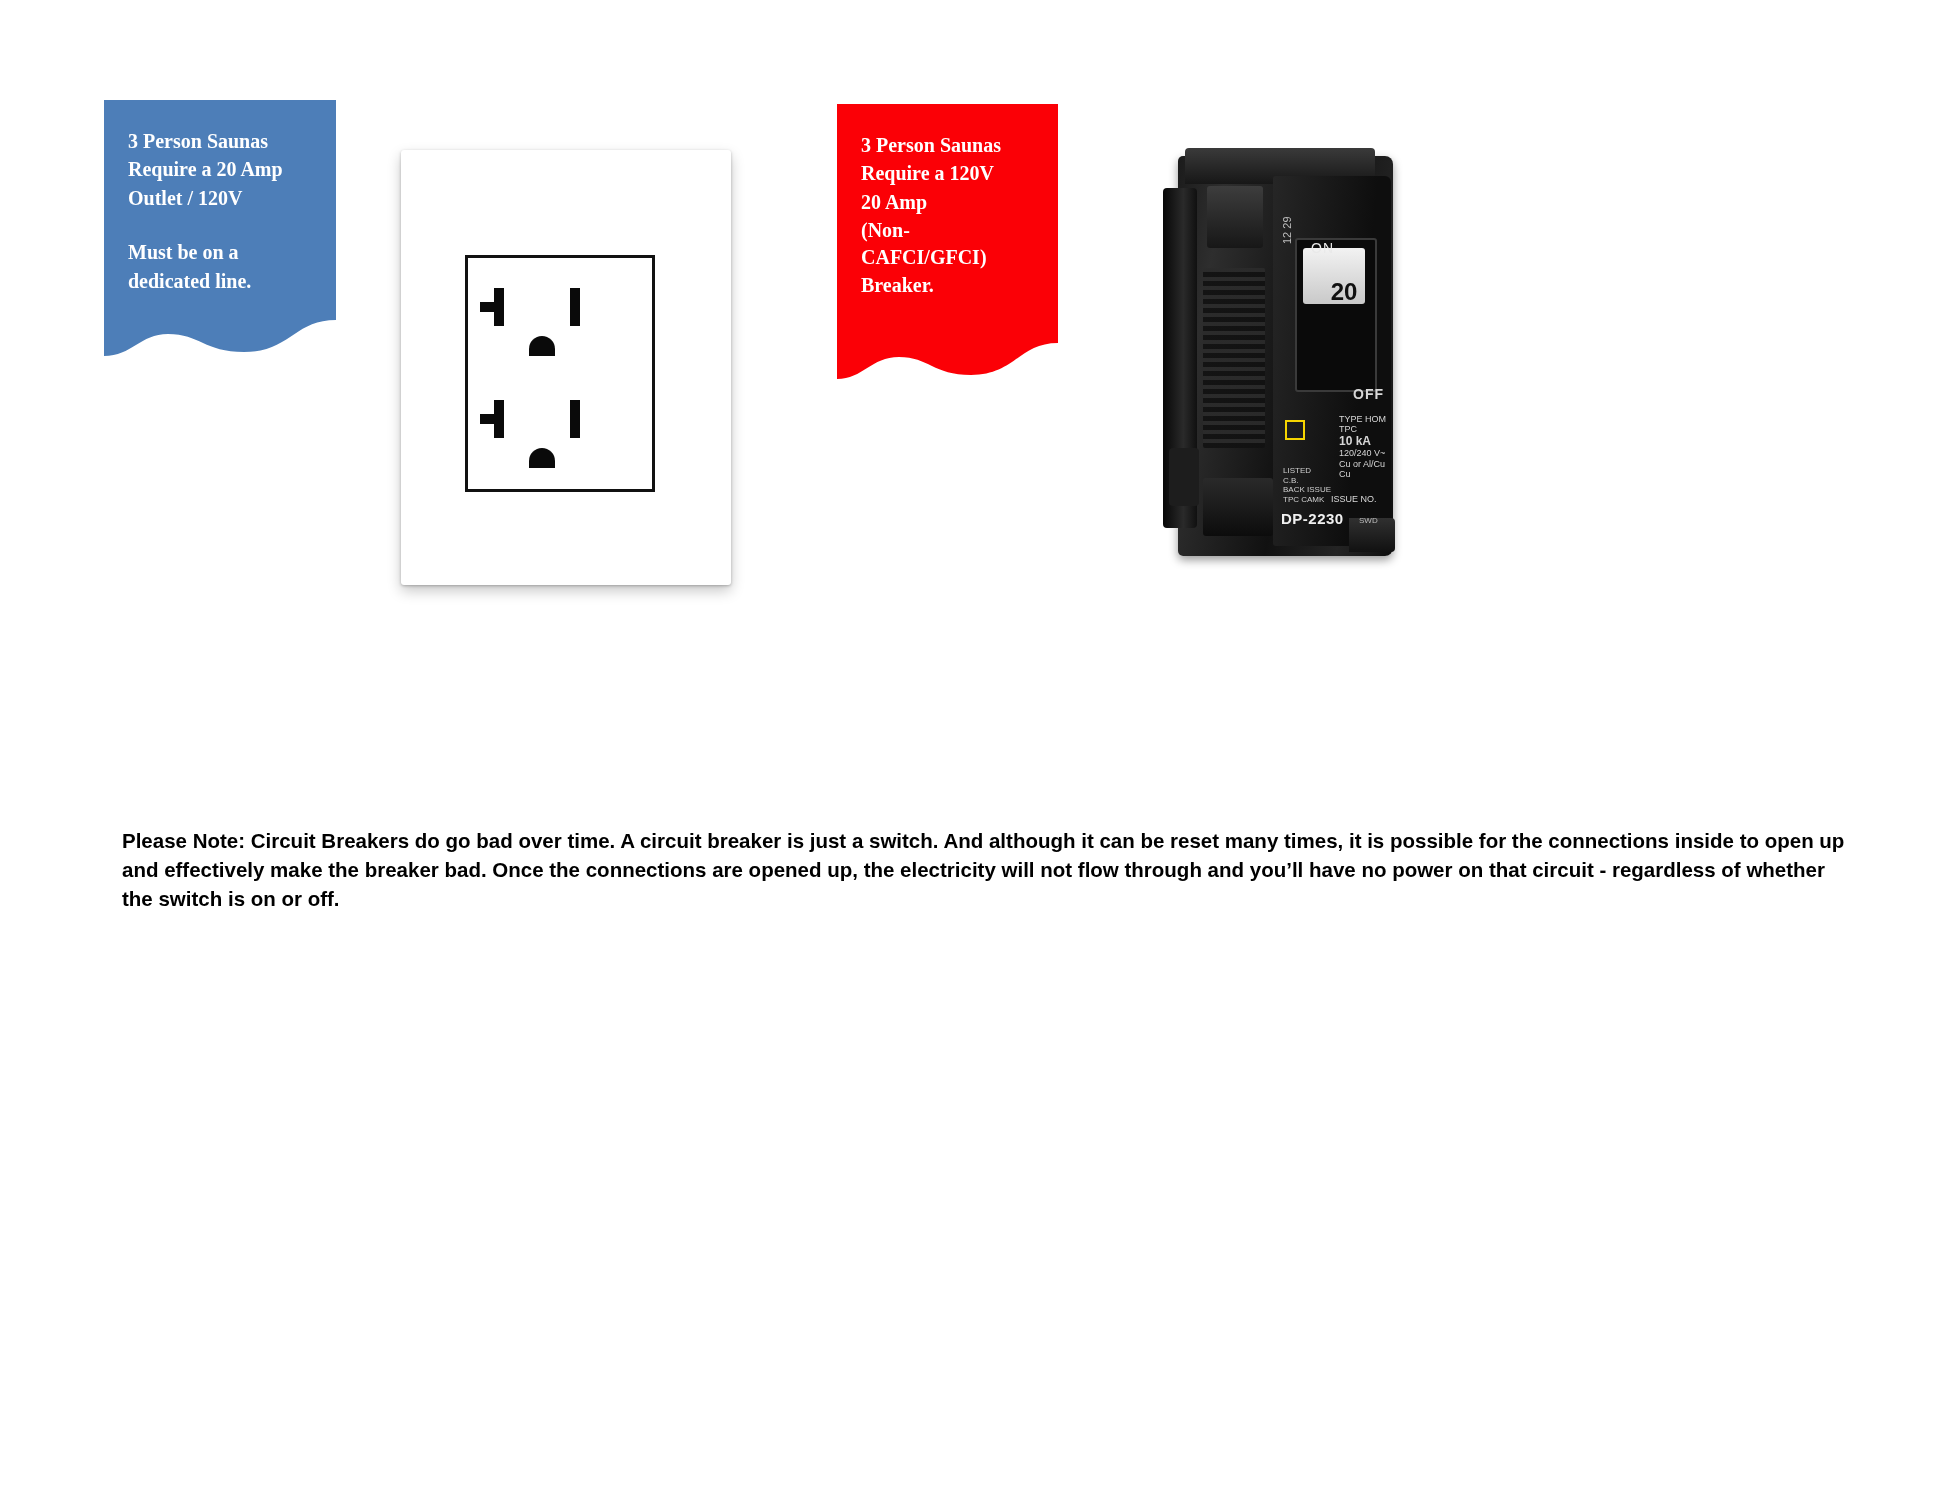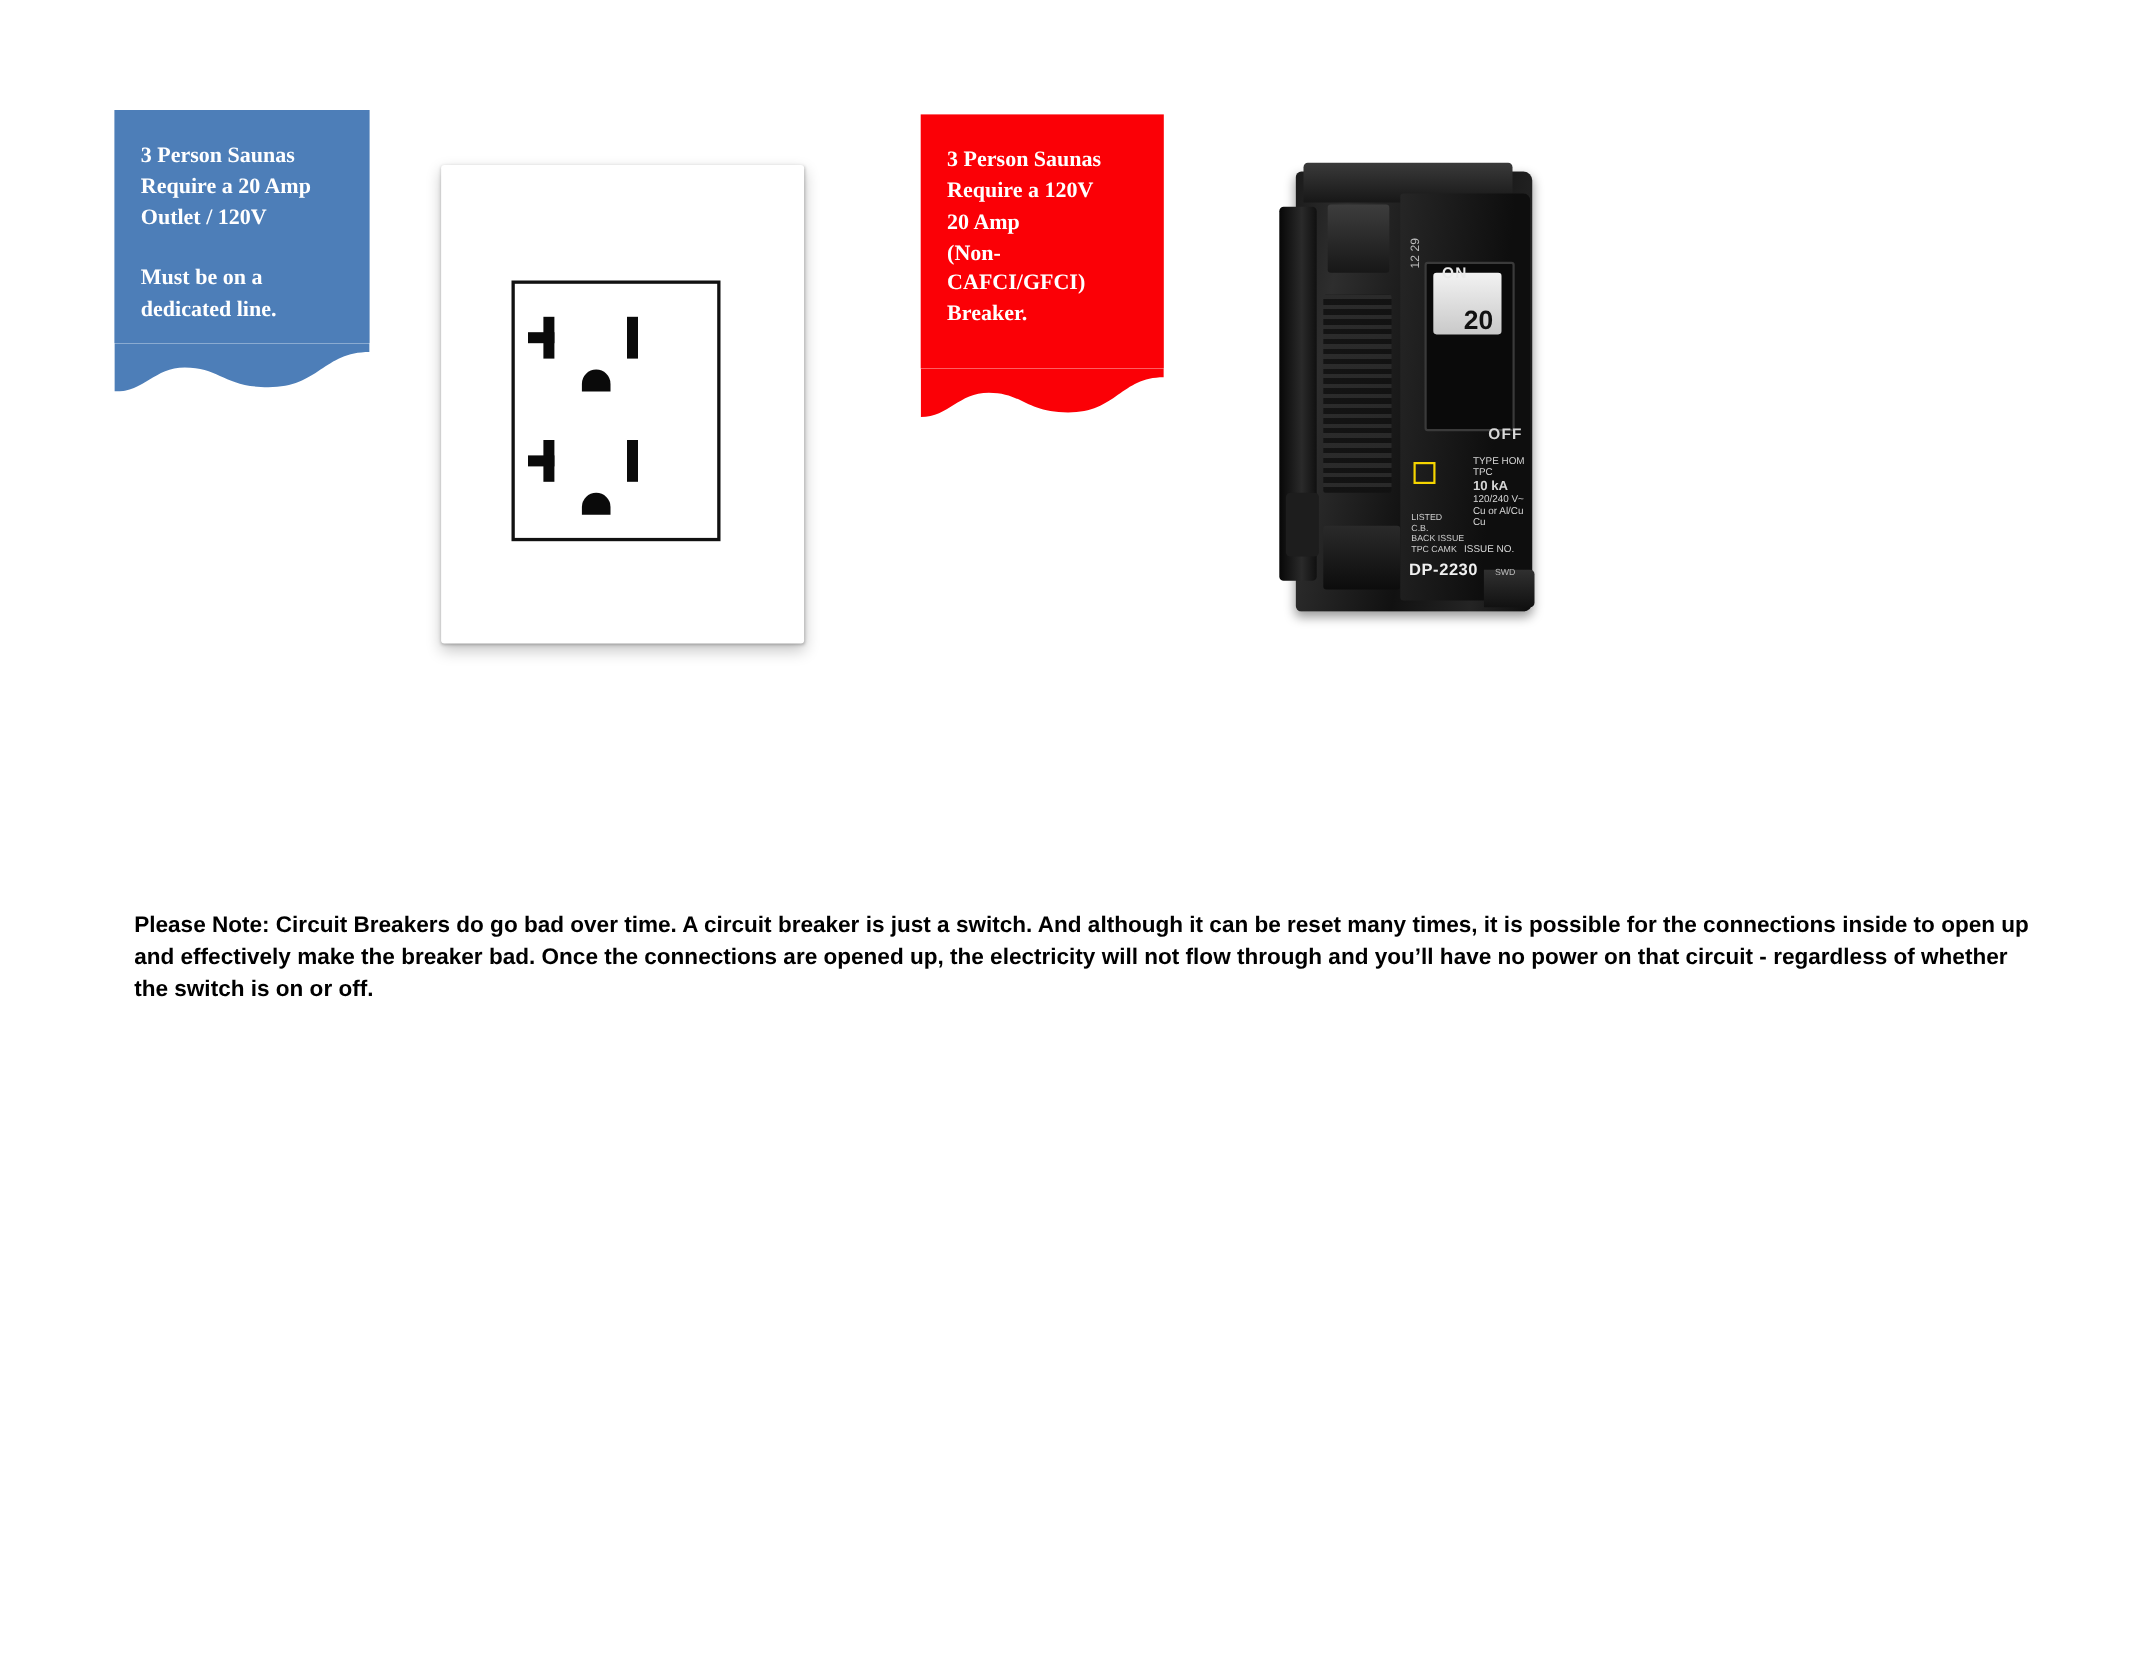--- a/index.html
+++ b/index.html
@@ -218,21 +218,21 @@
     font-weight: bold;
     font-family: "Liberation Sans", sans-serif;
     margin-left: 10px;
   }
   .on-label {
     position: absolute;
     left: 148px;
     top: 92px;
     color: #e9e9e9;
     font-size: 14px;
-    font-weight: bold;
+    font-weight: normal;
     letter-spacing: 1px;
   }
   .off-label {
     position: absolute;
     left: 146px;
     top: 238px;
     color: #d8d8d8;
     font-size: 14px;
     font-weight: bold;
     letter-spacing: 1px;

